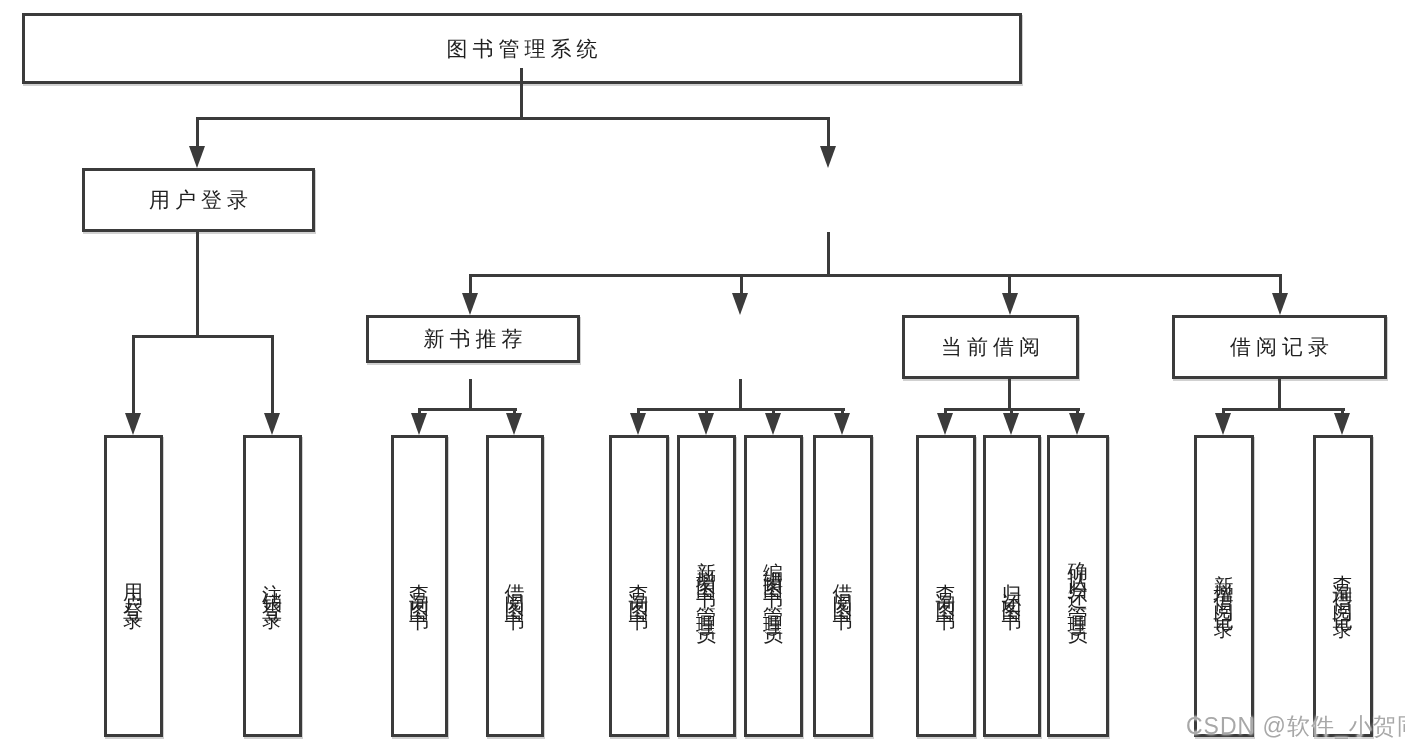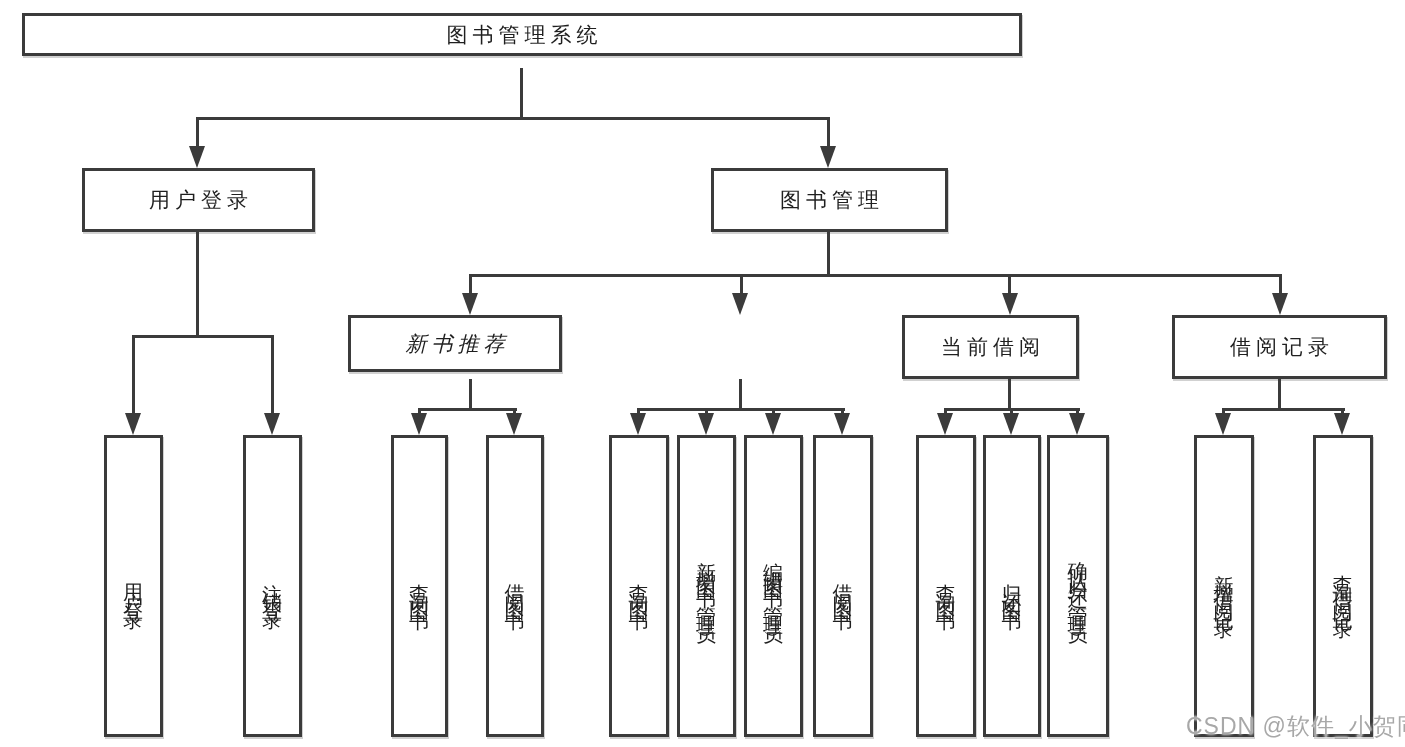--- a/index.html
+++ b/index.html
@@ -48,51 +48,50 @@
     white-space:nowrap;
     z-index:10;
     text-shadow:0 0 3px #ffffff,0 0 3px #ffffff;
   }
 </style>
 </head>
 <body>
 
 <div id="canvas">
 
-  <div class="box" style="left:22px;top:13px;width:1000px;height:43px;">图书管理系统</div>
+  <div class="box" style="left:22px;top:13px;width:1000px;height:71px;">图书管理系统</div>
 
   <div class="vline" style="left:520px;top:68px;height:49px;"></div>
   <div class="hline" style="left:196px;top:117px;width:634px;"></div>
   <div class="vline" style="left:196px;top:117px;height:32px;"></div>
   <div class="arrow" style="left:189px;top:146px;"></div>
   <div class="vline" style="left:827px;top:117px;height:32px;"></div>
   <div class="arrow" style="left:820px;top:146px;"></div>
 
   <div class="box" style="left:82px;top:168px;width:233px;height:64px;">用户登录</div>
-  <div class="box" style="left:711px;top:168px;width:237px;height:64px;">图书管理</div>
 
   <div class="vline" style="left:196px;top:232px;height:103px;"></div>
   <div class="hline" style="left:132px;top:335px;width:142px;"></div>
   <div class="vline" style="left:132px;top:335px;height:79px;"></div>
   <div class="arrow" style="left:125px;top:413px;"></div>
   <div class="vline" style="left:271px;top:335px;height:79px;"></div>
   <div class="arrow" style="left:264px;top:413px;"></div>
 
   <div class="vline" style="left:827px;top:232px;height:42px;"></div>
   <div class="hline" style="left:469px;top:274px;width:813px;"></div>
   <div class="vline" style="left:469px;top:274px;height:21px;"></div>
   <div class="arrow" style="left:462px;top:293px;"></div>
   <div class="vline" style="left:740px;top:274px;height:21px;"></div>
   <div class="arrow" style="left:732px;top:293px;"></div>
   <div class="vline" style="left:1008px;top:274px;height:21px;"></div>
   <div class="arrow" style="left:1002px;top:293px;"></div>
   <div class="vline" style="left:1279px;top:274px;height:21px;"></div>
   <div class="arrow" style="left:1272px;top:293px;"></div>
 
-  <div class="box" style="left:348px;top:315px;width:214px;height:57px;font-style:italic;">新书推荐</div>
+  <div class="box" style="left:366px;top:315px;width:214px;height:48px;">新书推荐</div>
   <div class="box" style="left:902px;top:315px;width:177px;height:64px;">当前借阅</div>
   <div class="box" style="left:1172px;top:315px;width:215px;height:64px;">借阅记录</div>
 
   <div class="vline" style="left:469px;top:379px;height:29px;"></div>
   <div class="hline" style="left:418px;top:408px;width:99px;"></div>
   <div class="vline" style="left:418px;top:408px;height:7px;"></div>
   <div class="arrow" style="left:411px;top:413px;"></div>
   <div class="vline" style="left:513px;top:408px;height:7px;"></div>
   <div class="arrow" style="left:506px;top:413px;"></div>
 

